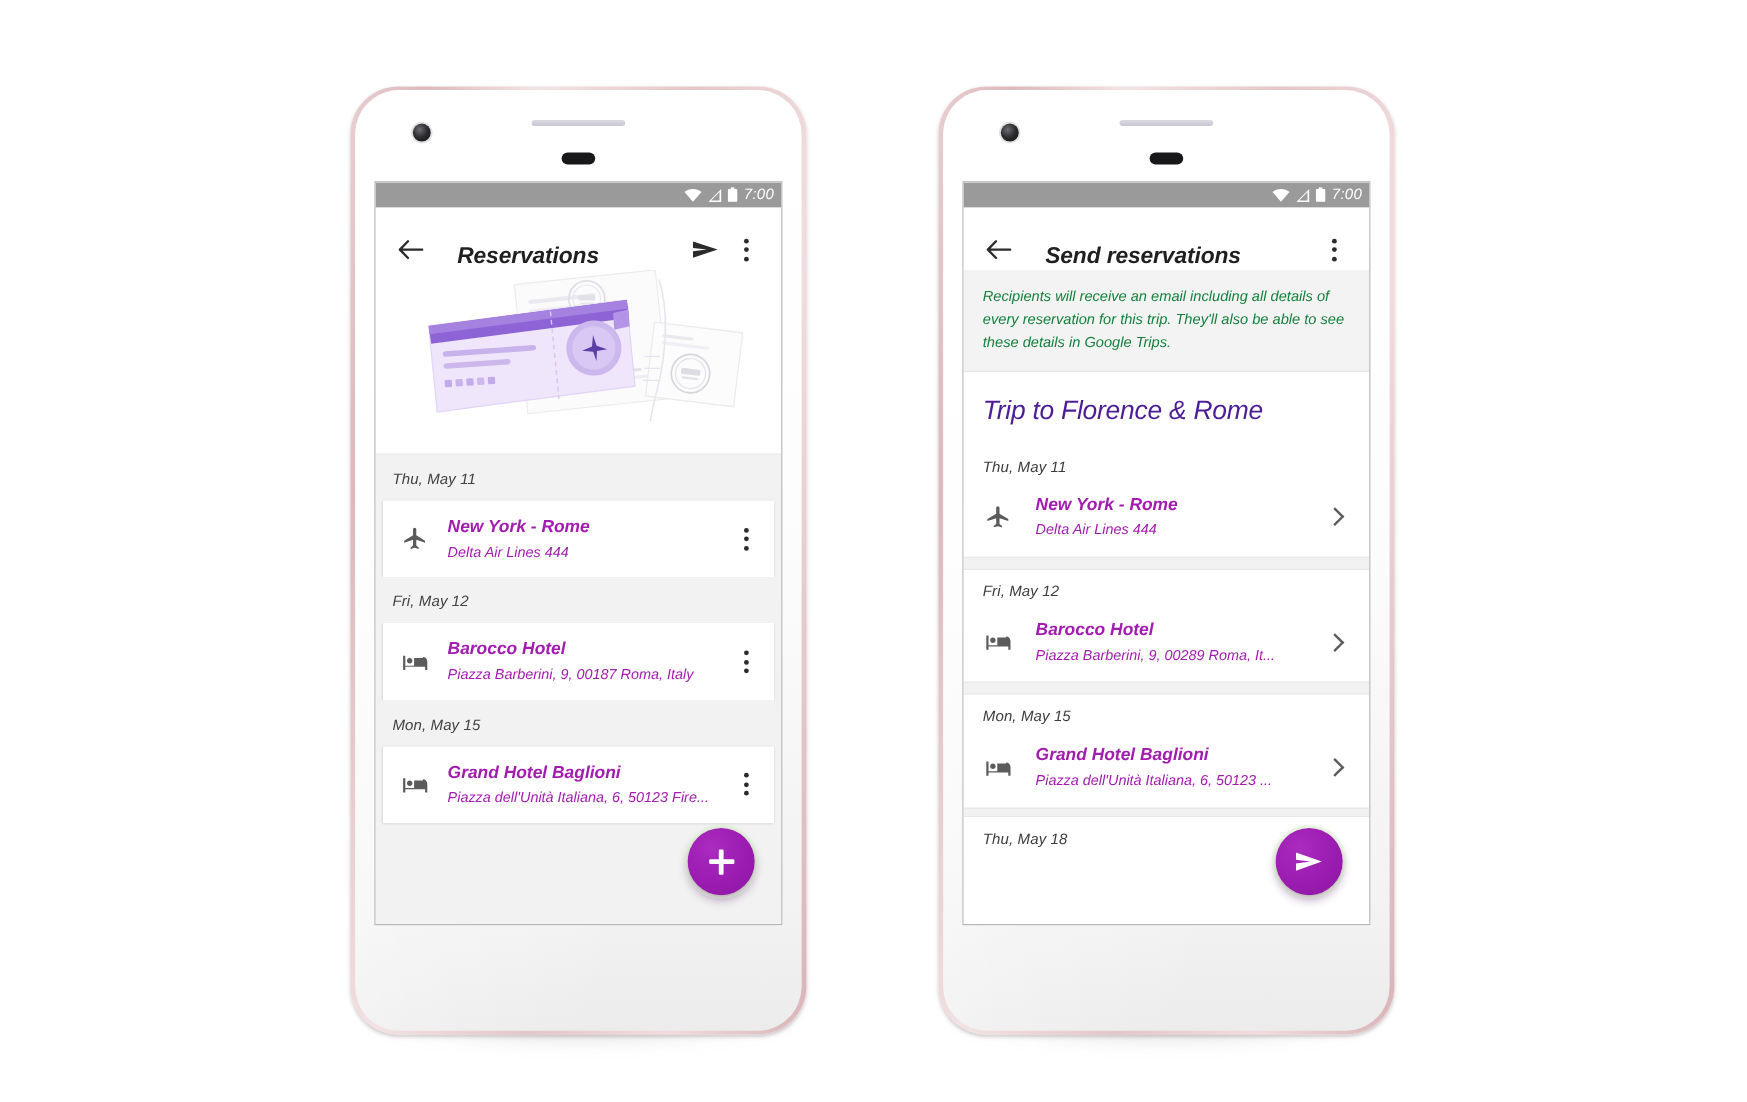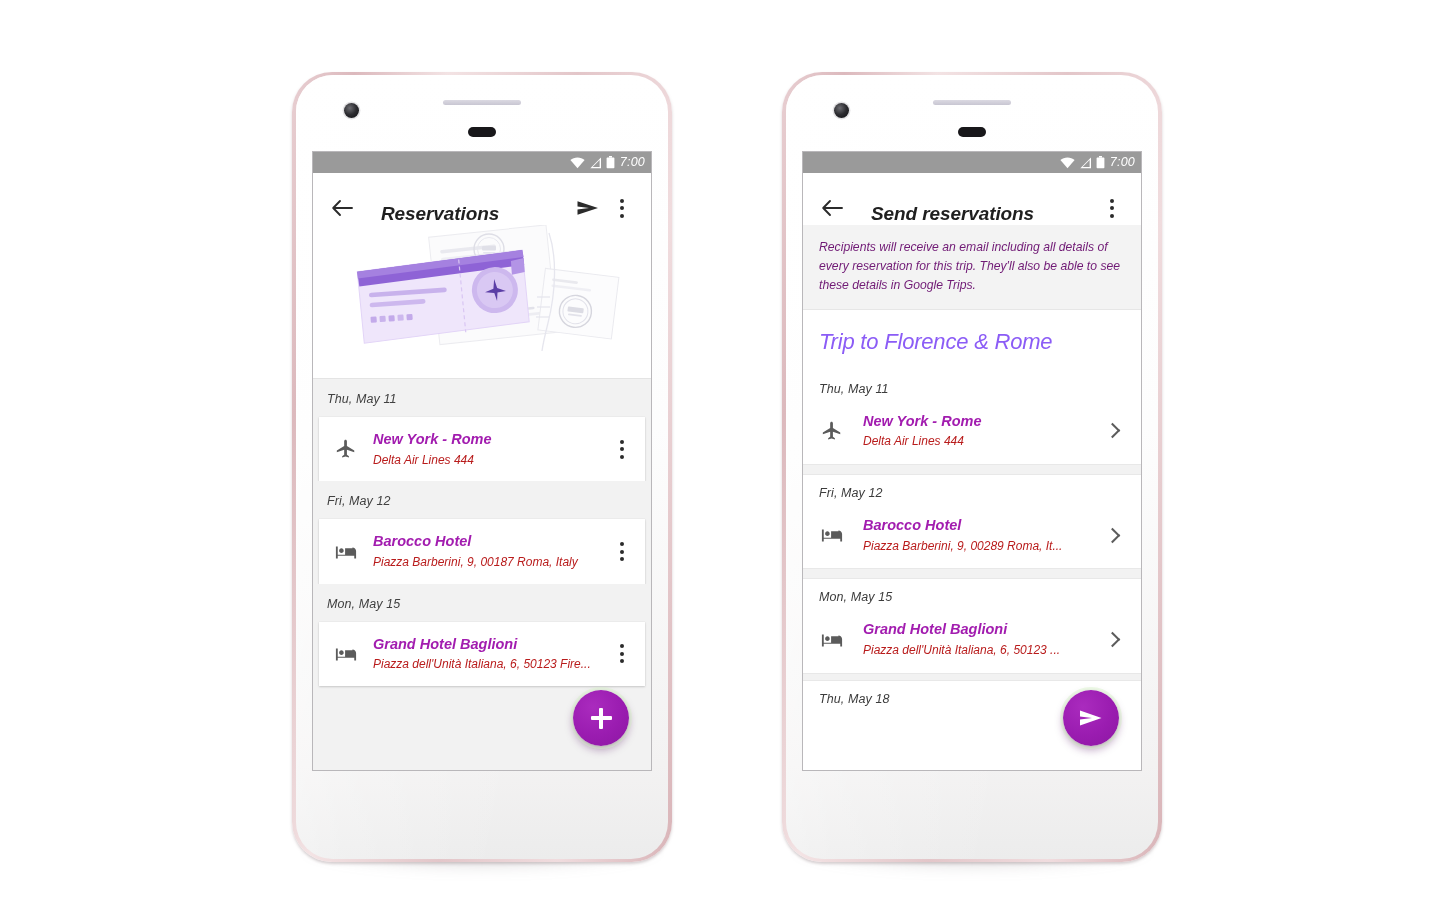--- a/index.html
+++ b/index.html
@@ -236,21 +236,21 @@
   .row-title {
     font-size: 14.5px;
     font-weight: 700;
     color: #a21caf;
     line-height: 1.35;
     white-space: nowrap;
     overflow: hidden;
   }
   .row-sub {
     font-size: 12px;
-    color: #b91c1c;
+    color: #a21caf;
     line-height: 1.4;
     margin-top: 2px;
     white-space: nowrap;
     overflow: hidden;
   }
   .row-end {
     flex: 0 0 auto;
     width: 26px;
     display: flex;
     align-items: center;
@@ -276,26 +276,26 @@
   
   .notice {
     background: #f3f3f3;
     padding: 13px 16px 14px 16px;
     border-bottom: 1px solid #e6e6e6;
   }
   .notice p {
     margin: 0;
     font-size: 12.2px;
     line-height: 1.55;
-    color: #701a75;
+    color: #15803d;
   }
   .trip-title {
     font-size: 22px;
     font-weight: 400;
-    color: #8b5cf6;
+    color: #4c1d95;
     padding: 19px 16px 16px 16px;
     background: #ffffff;
     letter-spacing: -0.2px;
   }
 
   
   .fab {
     position: absolute;
     width: 56px;
     height: 56px;

